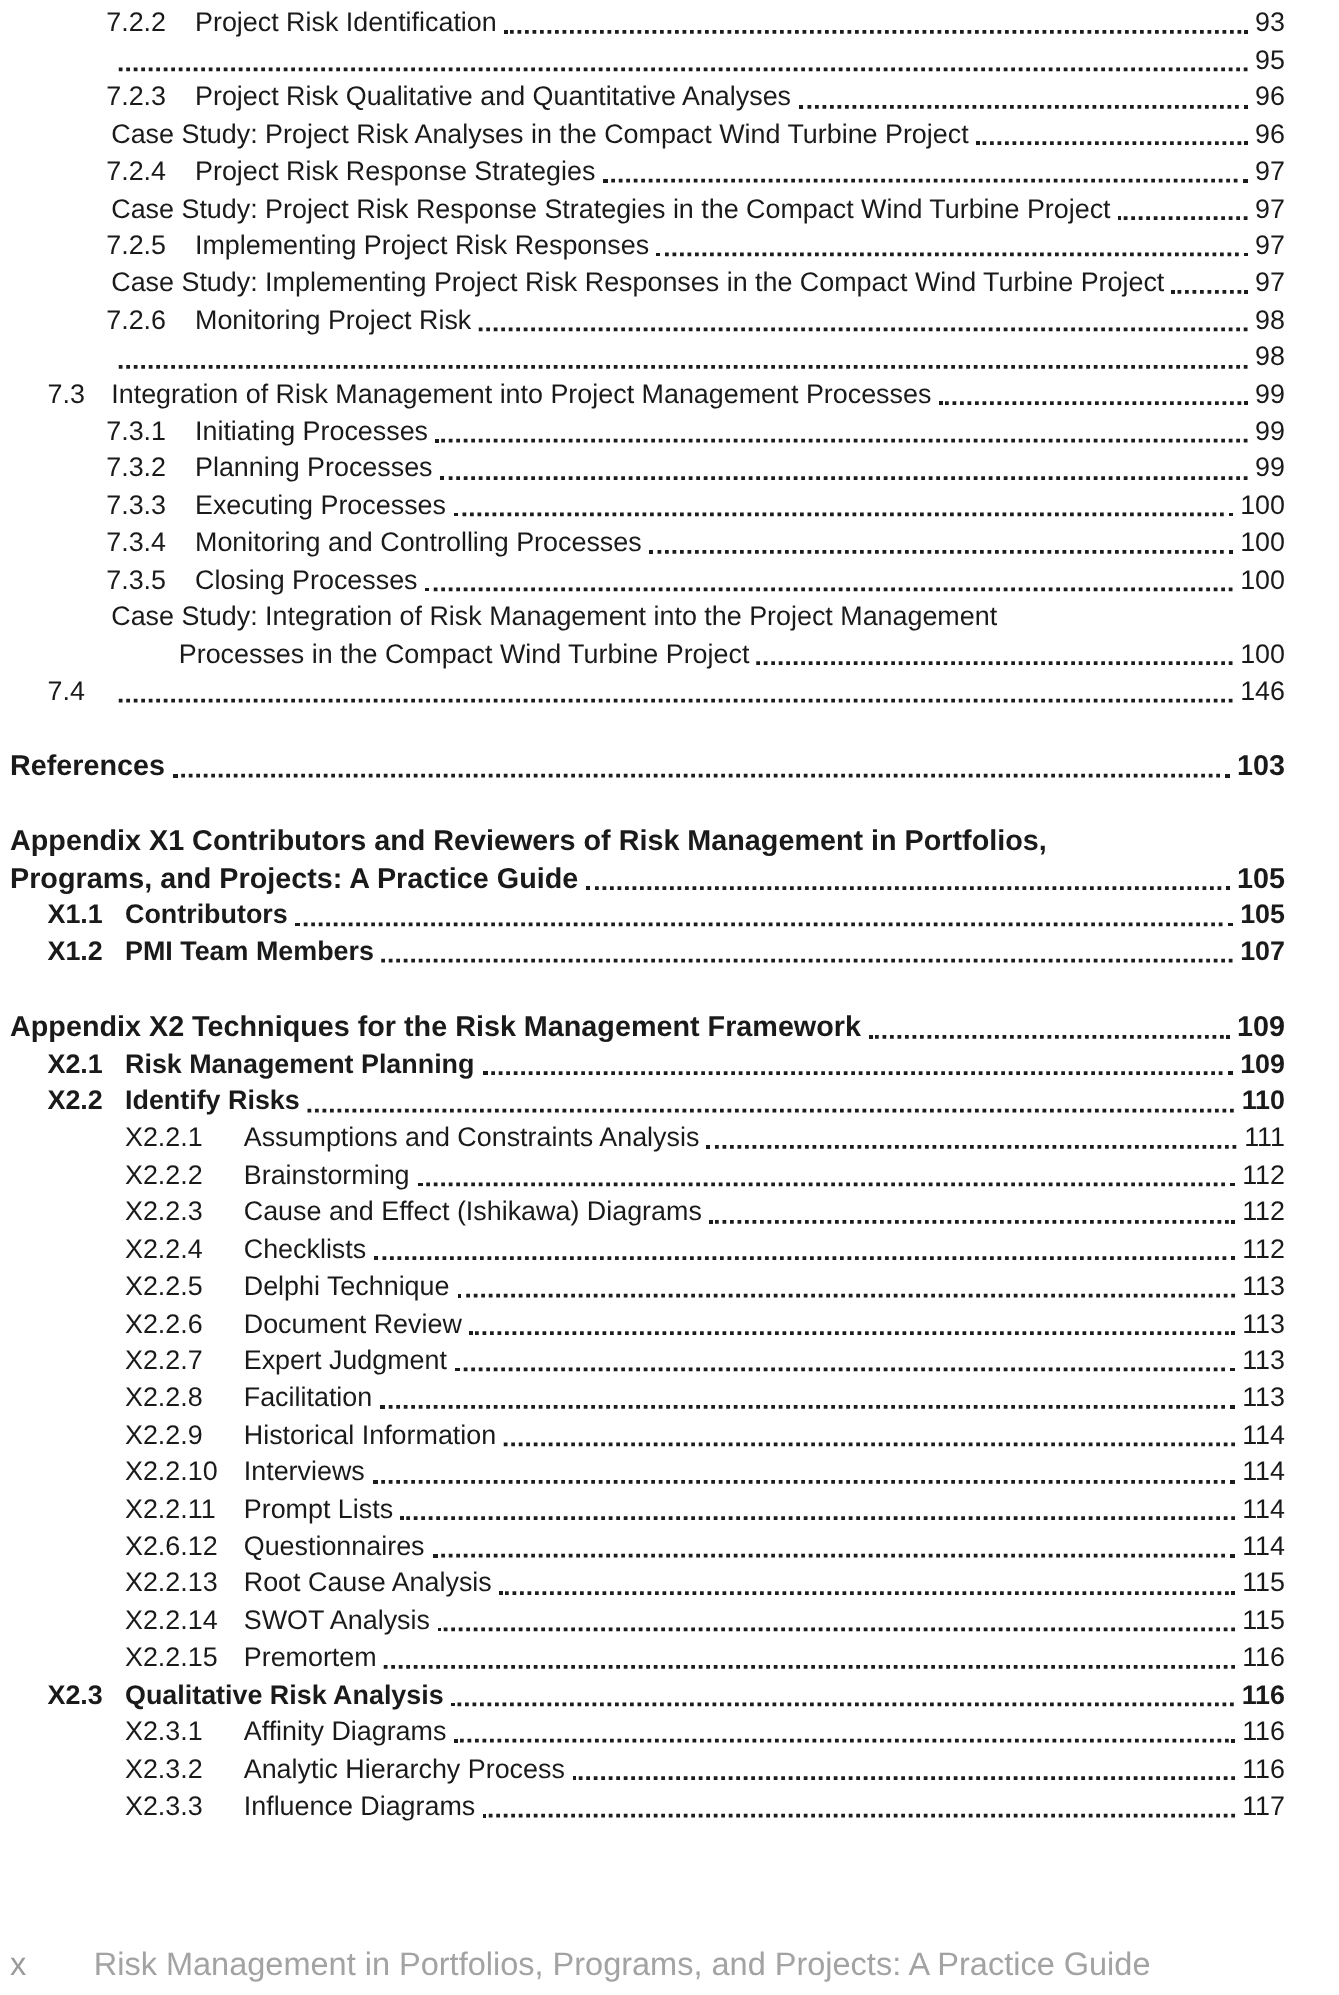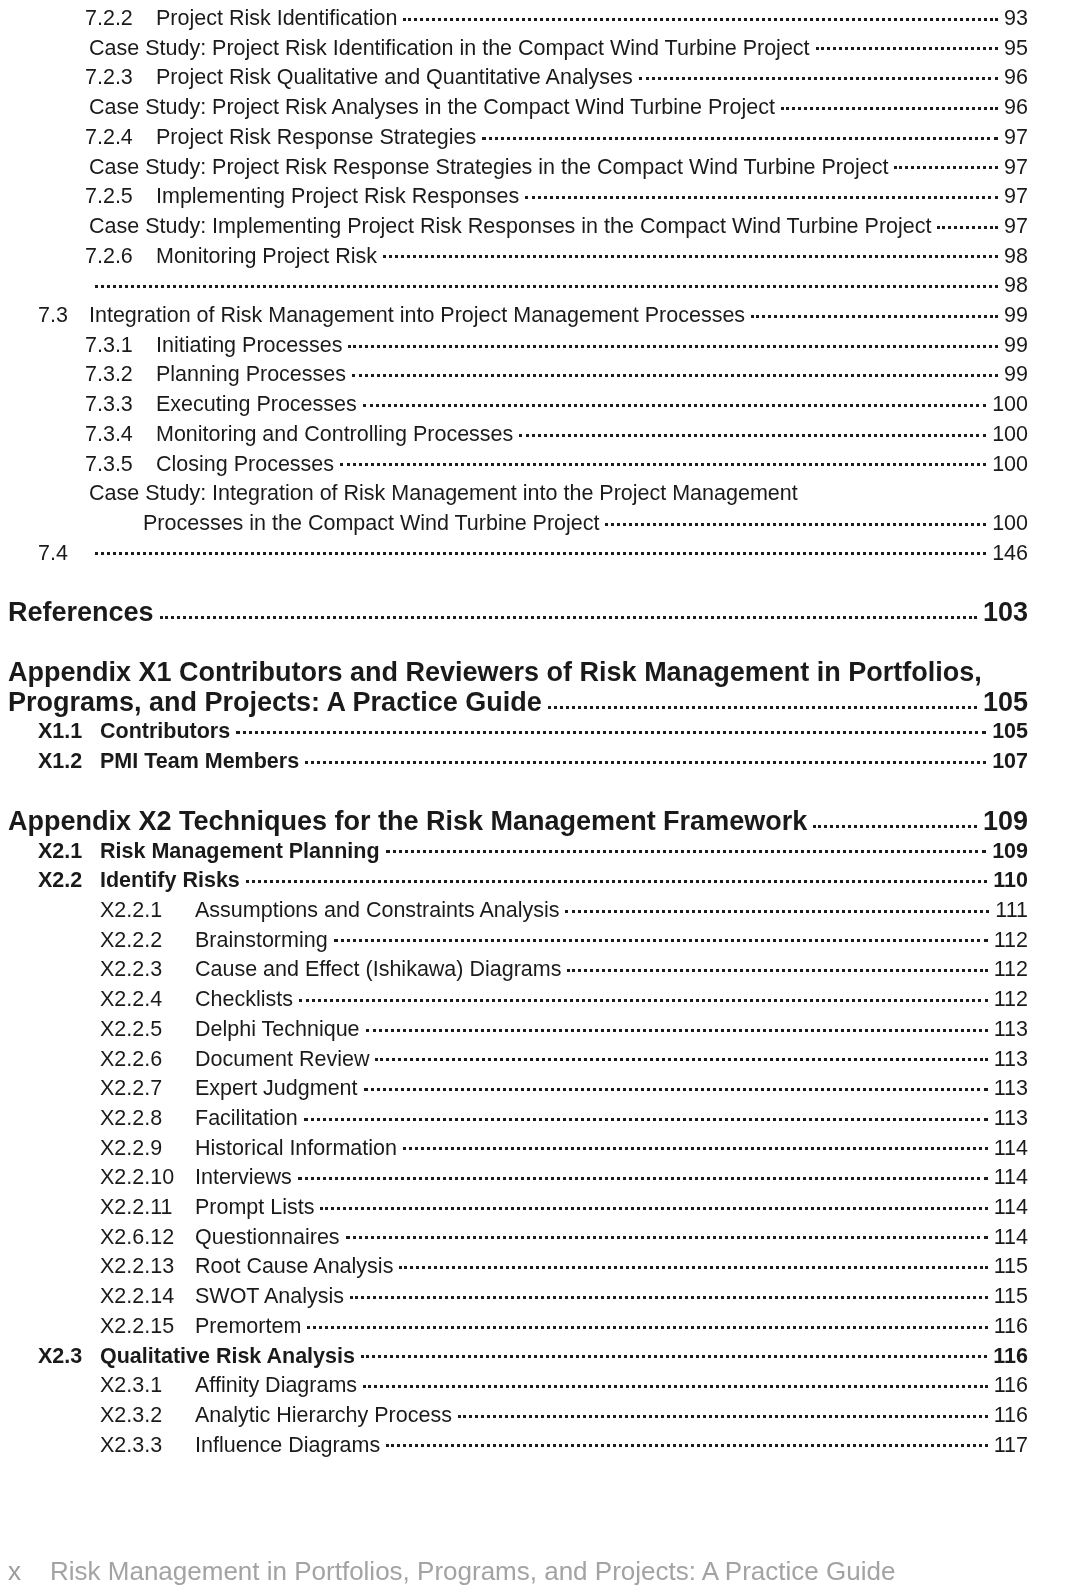--- a/index.html
+++ b/index.html
@@ -9,38 +9,38 @@
     height: 1596px;
     position: relative;
     overflow: hidden;
     font-family: "Liberation Sans", sans-serif;
     color: #1a1a1a;
   }
   .page-body { padding: 4px 43px 0 8px; }
 
   .line {
     display: flex;
-    align-items: flex-start;
+    align-items: center;
     line-height: 29.7px;
     font-size: 21.5px;
   }
   .num { flex: none; }
   .title { flex: none; white-space: nowrap; }
   .leader {
     flex: 1 1 auto;
     min-width: 12px;
     height: 0.78em;
     border-bottom: 3px dotted #1c1c1c;
     margin: 0 1px 0 6px;
   }
   .page-num { flex: none; white-space: nowrap; padding-left: 5px; }
 
   
   .h1  { padding-left: 0; }
-  .h1 .line { font-size: 27px; }
+  .h1 .line { font-size: 23px; }
   .l1  { padding-left: 30px; }
   .l1 .num  { width: 51px; }
   .l1x { padding-left: 30px; font-weight: bold; }
   .l1x .num { width: 62px; }
   .sub { padding-left: 77px; }
   .sub .num { width: 71px; }
   .case { padding-left: 81px; }
   .case .cont { padding-left: 54px; }
   .l3x { padding-left: 92px; }
   .l3x .num { width: 95px; }
@@ -53,38 +53,37 @@
     position: absolute;
     left: 8px;
     right: 43px;
     bottom: 10px;
     display: flex;
     align-items: baseline;
     color: #9b9b9b;
     font-size: 26px;
     line-height: 30px;
   }
-  .footer .book { margin-left: 29px; color: #a3a3a3; }
+  .footer .book { margin-left: 54px; color: #a3a3a3; }
 </style>
 </head>
 <body>
 
 <div class="page-body">
   <div>
       <div class="row sub">
         <div class="line">
           <span class="num">7.2.2</span>
           <span class="title"><span>Project Risk Identification</span></span>
           <span class="leader"></span>
           <span class="page-num">93</span>
         </div>
       </div>
       <div class="row case">
         <div class="line">
-          <span class="title"><span>Case Study: Project Risk Identification in the Compact Wind Turbine Project</span></span>
           <span class="leader"></span>
           <span class="page-num">95</span>
         </div>
       </div>
       <div class="row sub">
         <div class="line">
           <span class="num">7.2.3</span>
           <span class="title"><span>Project Risk Qualitative and Quantitative Analyses</span></span>
           <span class="leader"></span>
           <span class="page-num">96</span>

